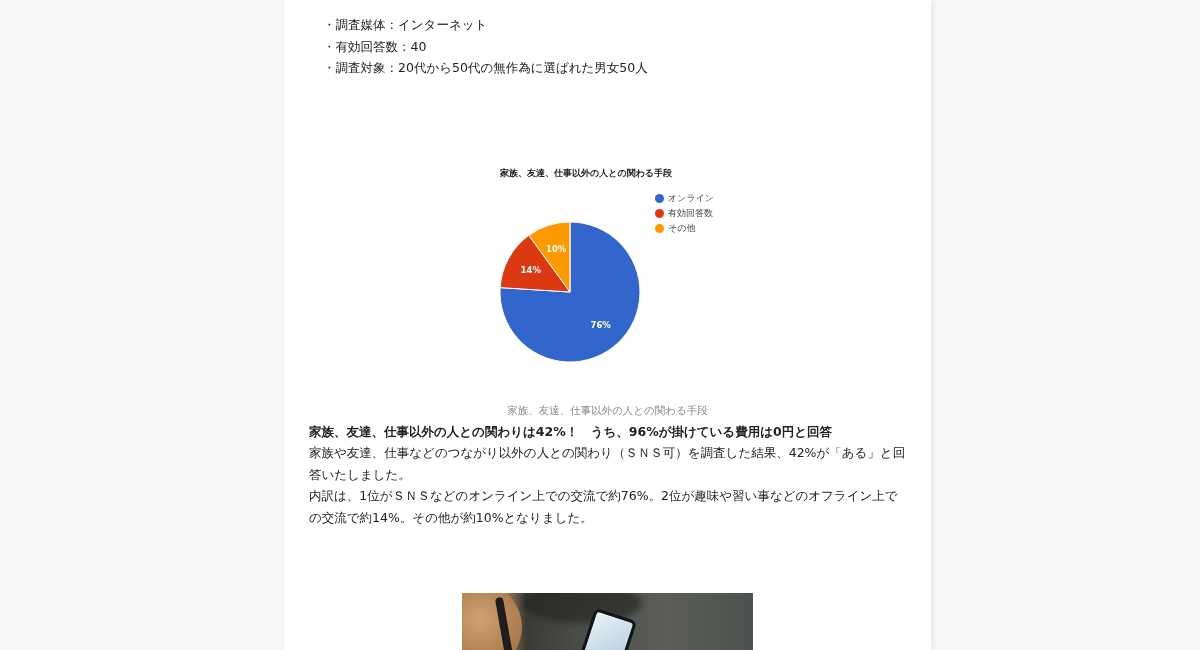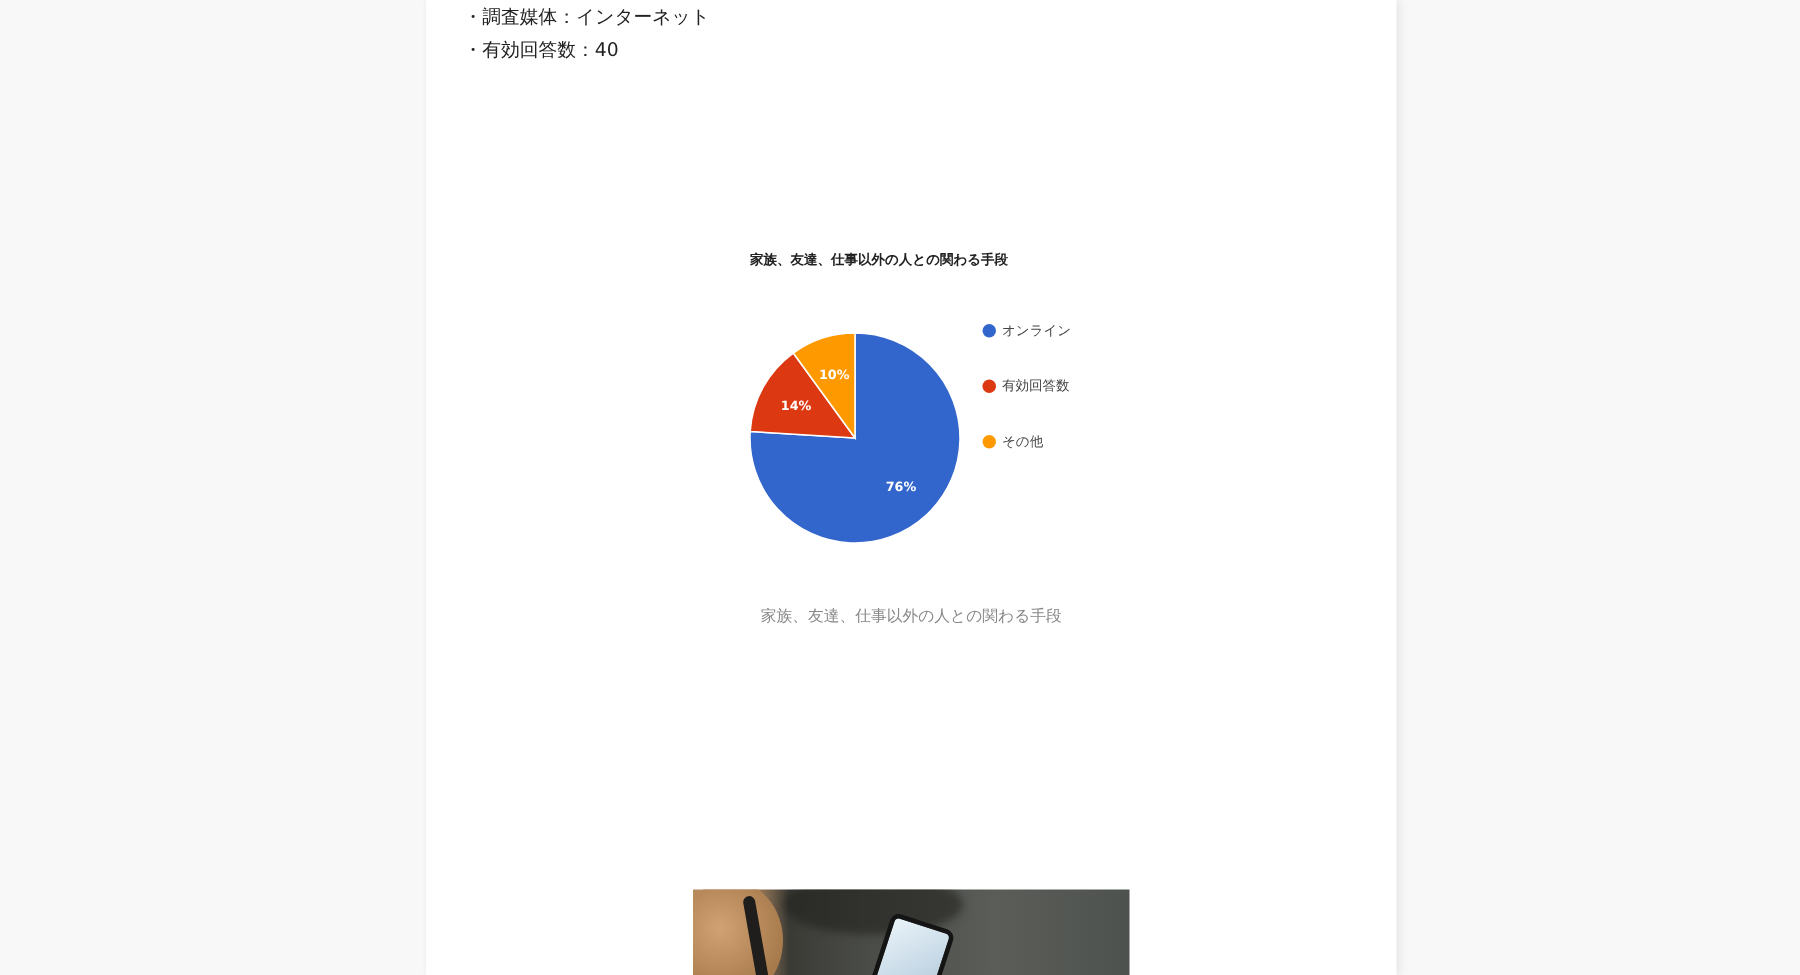--- a/index.html
+++ b/index.html
@@ -9,36 +9,35 @@
     font-family: "DejaVu Sans", "Liberation Sans", sans-serif;
     color: #222;
     position: relative;
   }
   .page {
     position: absolute; left: 284px; top: 0; width: 647px; height: 650px;
     background: #ffffff;
     box-shadow: 2px 0 6px rgba(0,0,0,0.08), -1px 0 2px rgba(0,0,0,0.02);
   }
   .content { position: absolute; left: 25px; width: 600px; }
-  .spec-list { top: 0; margin: 0; padding: 0; list-style: none; }
+  .spec-list { top: 0; margin: 14px; padding: 0; list-style: none; }
   .spec-list li {
     font-size: 12.5px; line-height: 21.6px; height: 21.6px; white-space: nowrap;
   }
   .chart {
     position: absolute; left: 200px; top: 160px; width: 250px; height: 215px;
   }
   .chart-title {
     position: absolute; left: 16px; top: 7px; font-size: 9px; font-weight: bold;
     color: #222; white-space: nowrap;
   }
   .legend { position: absolute; left: 171px; top: 31px; }
   .legend-item {
     display: flex; align-items: center; height: 15px; font-size: 9px; color: #444;
     white-space: nowrap;
-    margin-top: 22px;
   }
   .legend-dot {
     width: 9px; height: 9px; border-radius: 50%; margin-right: 4px; display: inline-block;
   }
   .pie-svg { position: absolute; left: 0; top: 0; }
   .pie-label { font-size: 8.5px; font-weight: bold; fill: #ffffff; font-family: "DejaVu Sans", sans-serif; }
   .caption {
     position: absolute; left: 0; width: 647px; top: 404px; text-align: center;
     font-size: 10.5px; color: #888;
   }
@@ -75,20 +74,21 @@
   }
 </style>
 </head>
 <body>
 
 <div class="page">
 
   <ul class="content spec-list">
     <li>・調査媒体：インターネット</li>
     <li>・有効回答数：40</li>
+    <li>・調査対象：20代から50代の無作為に選ばれた男女50人</li>
   </ul>
 
   <div class="chart">
     <svg class="pie-svg" width="250" height="215">
       <g id="pie-slices">
           <path d="M86,132 L86,62 A70,70 0 1 1 16.13812901002099,127.6046636329481 Z" fill="#3366cc" stroke="#ffffff" stroke-width="1"></path>
           <path d="M86,132 L16.13812901002099,127.6046636329481 A70,70 0 0 1 44.85503233952687,75.36881039375368 Z" fill="#dc3912" stroke="#ffffff" stroke-width="1"></path>
           <path d="M86,132 L44.85503233952687,75.36881039375368 A70,70 0 0 1 85.99999999999999,62 Z" fill="#ff9900" stroke="#ffffff" stroke-width="1"></path>
         </g>
       <g id="pie-labels">
@@ -109,21 +109,26 @@
       </div>
       <div class="legend-item">
         <span class="legend-dot" style="background: rgb(255, 153, 0);"></span>
         <span>その他</span>
       </div>
     </div>
   </div>
 
   <div class="caption">家族、友達、仕事以外の人との関わる手段</div>
 
+  <div class="headline">家族、友達、仕事以外の人との関わりは42%！　うち、96%が掛けている費用は0円と回答</div>
 
+  <div class="body-text">
+    <p>家族や友達、仕事などのつながり以外の人との関わり（ＳＮＳ可）を調査した結果、42%が「ある」と回答いたしました。</p>
+    <p>内訳は、1位がＳＮＳなどのオンライン上での交流で約76%。2位が趣味や習い事などのオフライン上での交流で約14%。その他が約10%となりました。</p>
+  </div>
 
   <div class="photo" title="person holding smartphone">
     <div class="blob1"></div>
     <div class="strap"></div>
     <div class="dark"></div>
     <div class="phone"></div>
   </div>
 </div>
 
 </body></html>

